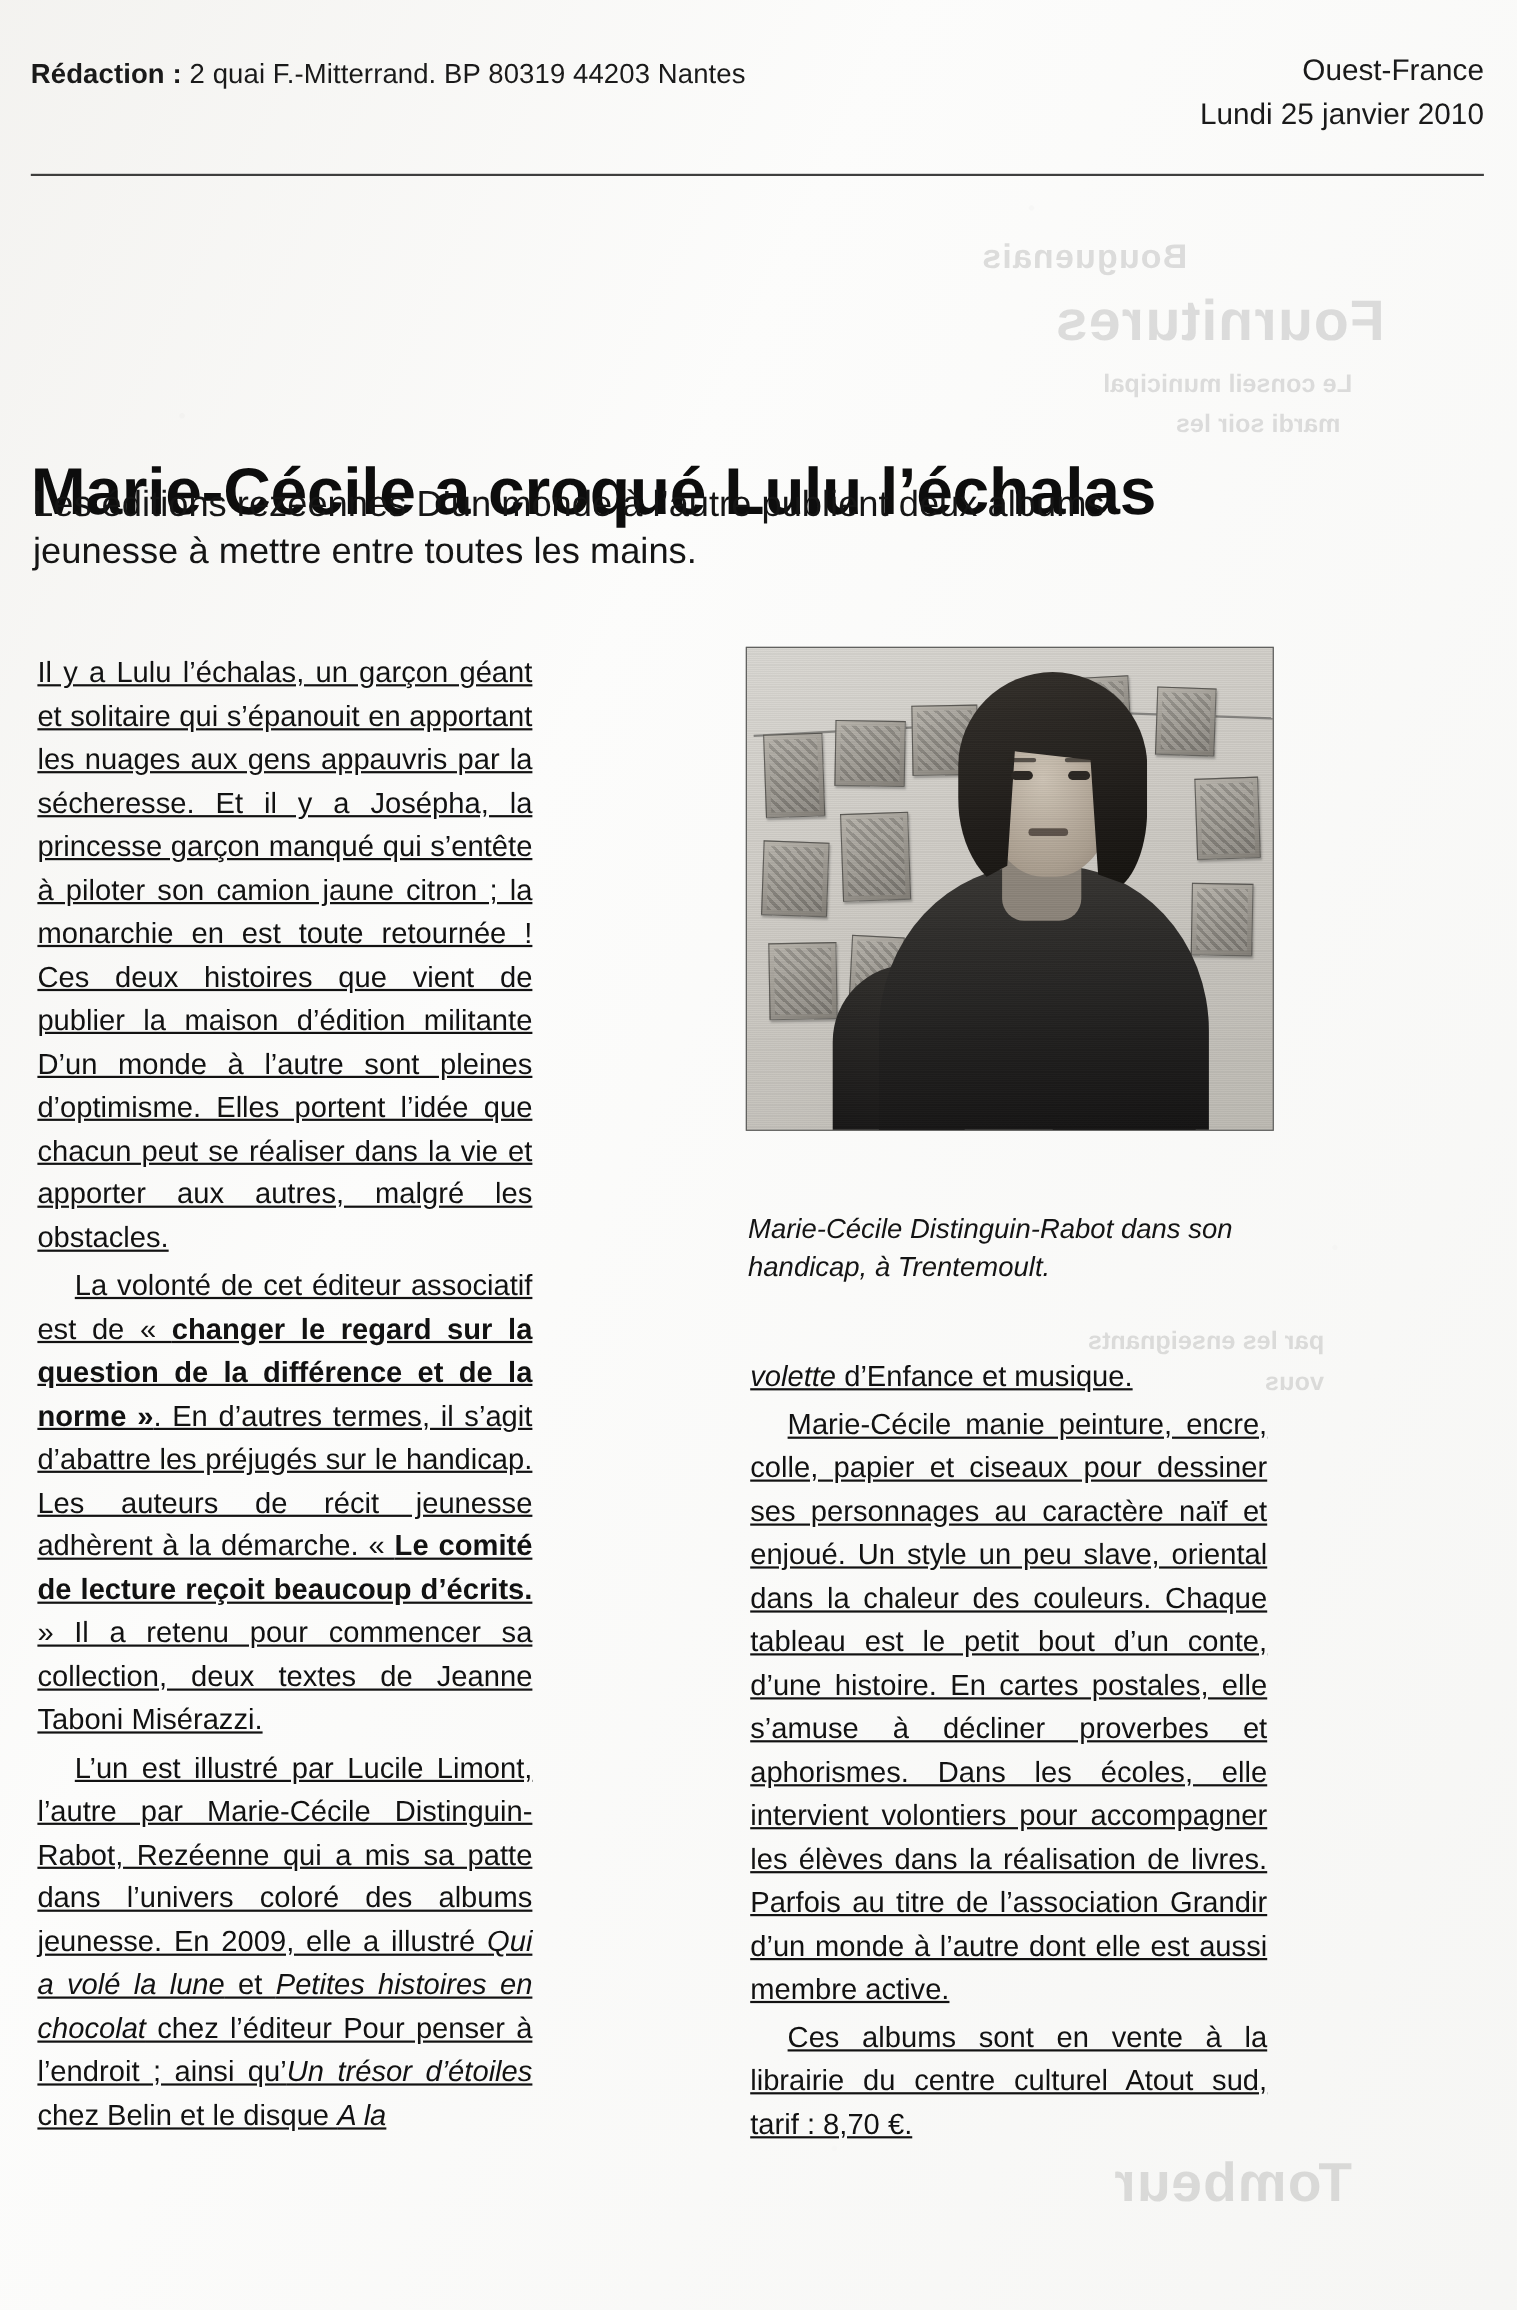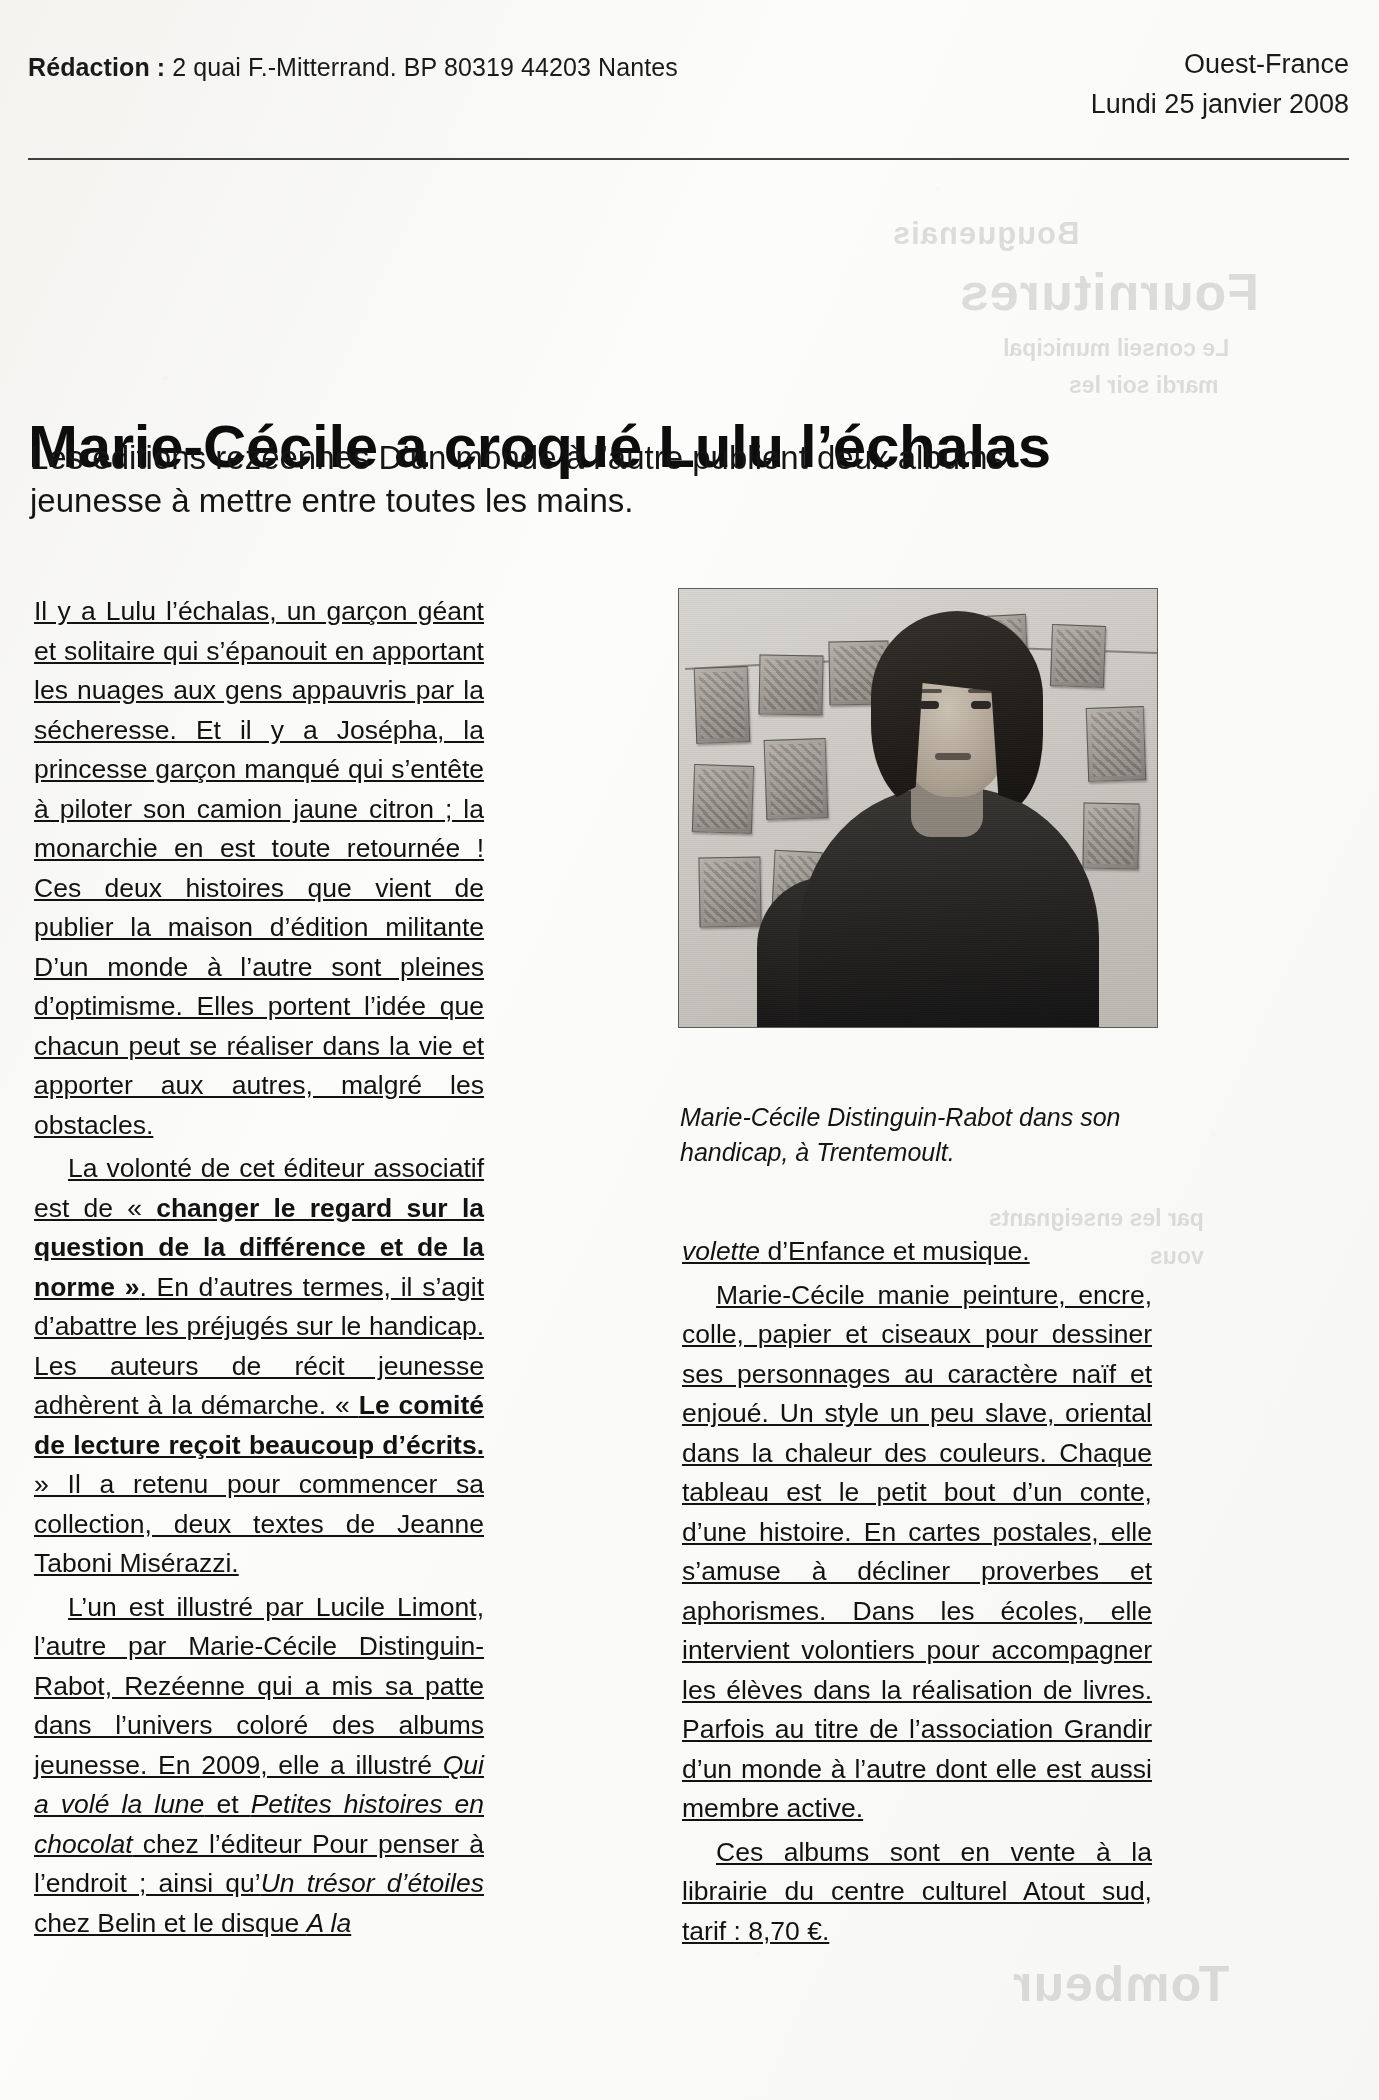--- a/index.html
+++ b/index.html
@@ -297,21 +297,21 @@
   <div class="ghost ghost-7">Tombeur</div>
 
   <div class="masthead">
     <div class="masthead-left">
       <div>
         <span class="lbl">Rédaction :</span><span> 2 quai F.-Mitterrand. BP 80319 44203 Nantes</span>
       </div>
     </div>
     <div class="masthead-right">
       <div>Ouest-France</div>
-      <div>Lundi 25 janvier 2008</div>
+      <div>Lundi 25 janvier 2010</div>
     </div>
     <div class="rule"></div>
   </div>
 
   <h1 class="headline">Marie-Cécile a croqué Lulu l’échalas</h1>
   <div class="standfirst">Les éditions rezéennes D’un monde à l’autre publient deux albums jeunesse à mettre entre toutes les mains.</div>
 
   <div class="col col-left">
     <p>Il y a Lulu l’échalas, un garçon géant et solitaire qui s’épanouit en apportant les nuages aux gens appauvris par la sécheresse. Et il y a Josépha, la princesse garçon manqué qui s’entête à piloter son camion jaune citron ; la monarchie en est toute retournée ! Ces deux histoires que vient de publier la maison d’édition militante D’un monde à l’autre sont pleines d’optimisme. Elles portent l’idée que chacun peut se réaliser dans la vie et apporter aux autres, malgré les obstacles.</p>
     <p class="indent"><span>La volonté de cet éditeur associatif est de « </span><span class="bold">changer le regard sur la question de la différence et de la norme »</span><span>. En d’autres termes, il s’agit d’abattre les préjugés sur le handicap. Les auteurs de récit jeunesse adhèrent à la démarche. « </span><span class="bold">Le comité de lecture reçoit beaucoup d’écrits.</span><span> » Il a retenu pour commencer sa collection, deux textes de Jeanne Taboni Misérazzi.</span></p>

